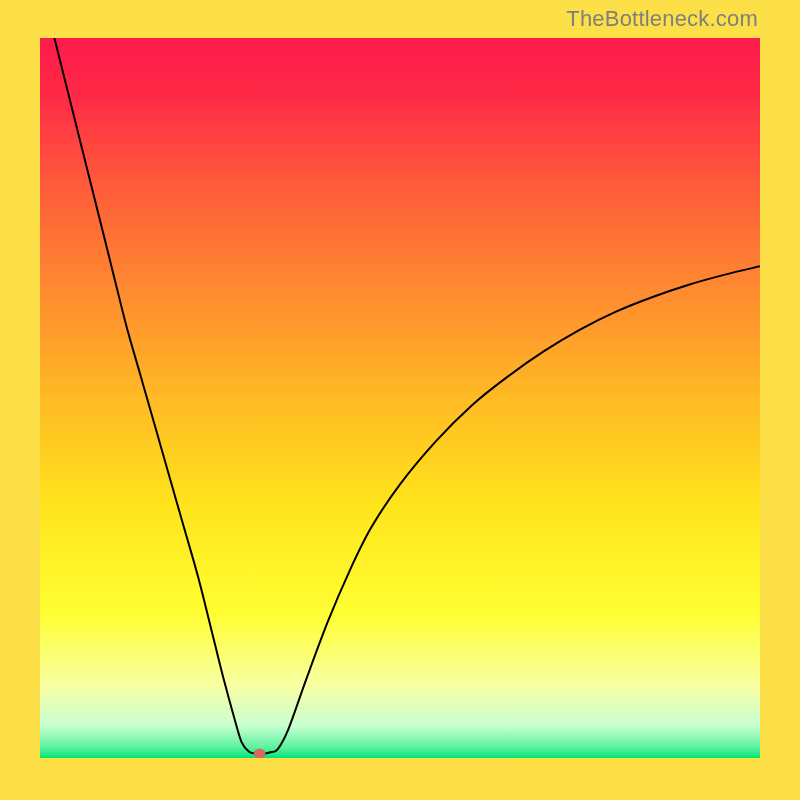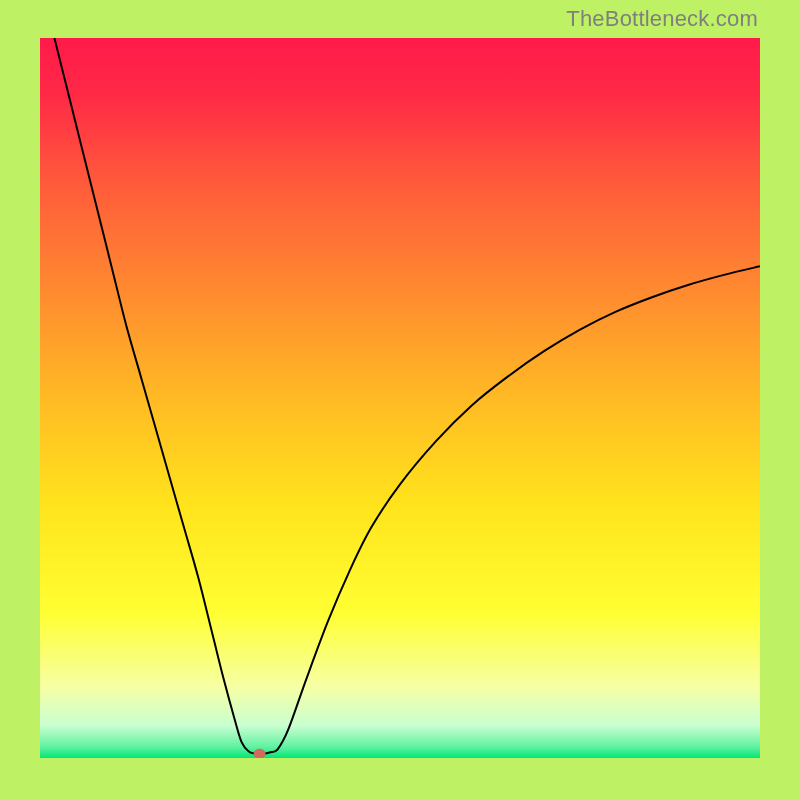--- a/index.html
+++ b/index.html
@@ -8,21 +8,21 @@
     width: 800px;
     height: 800px;
     overflow: hidden;
     background: #000;
     font-family: Arial, Helvetica, sans-serif;
   }
   .frame {
     position: relative;
     width: 800px;
     height: 800px;
-    background: #bef264;
+    background: #fde047;
   }
   .plot {
     position: absolute;
     left: 40px;
     top: 38px;
     width: 720px;
     height: 720px;
   }
   .watermark {
     position: absolute;

